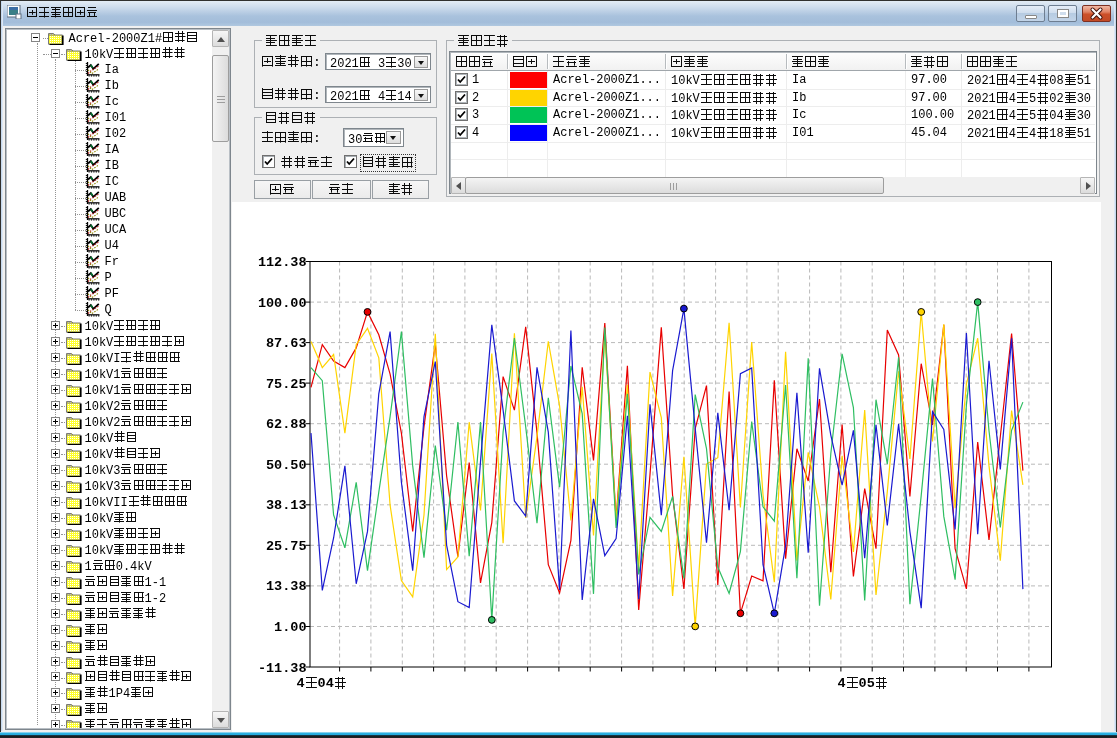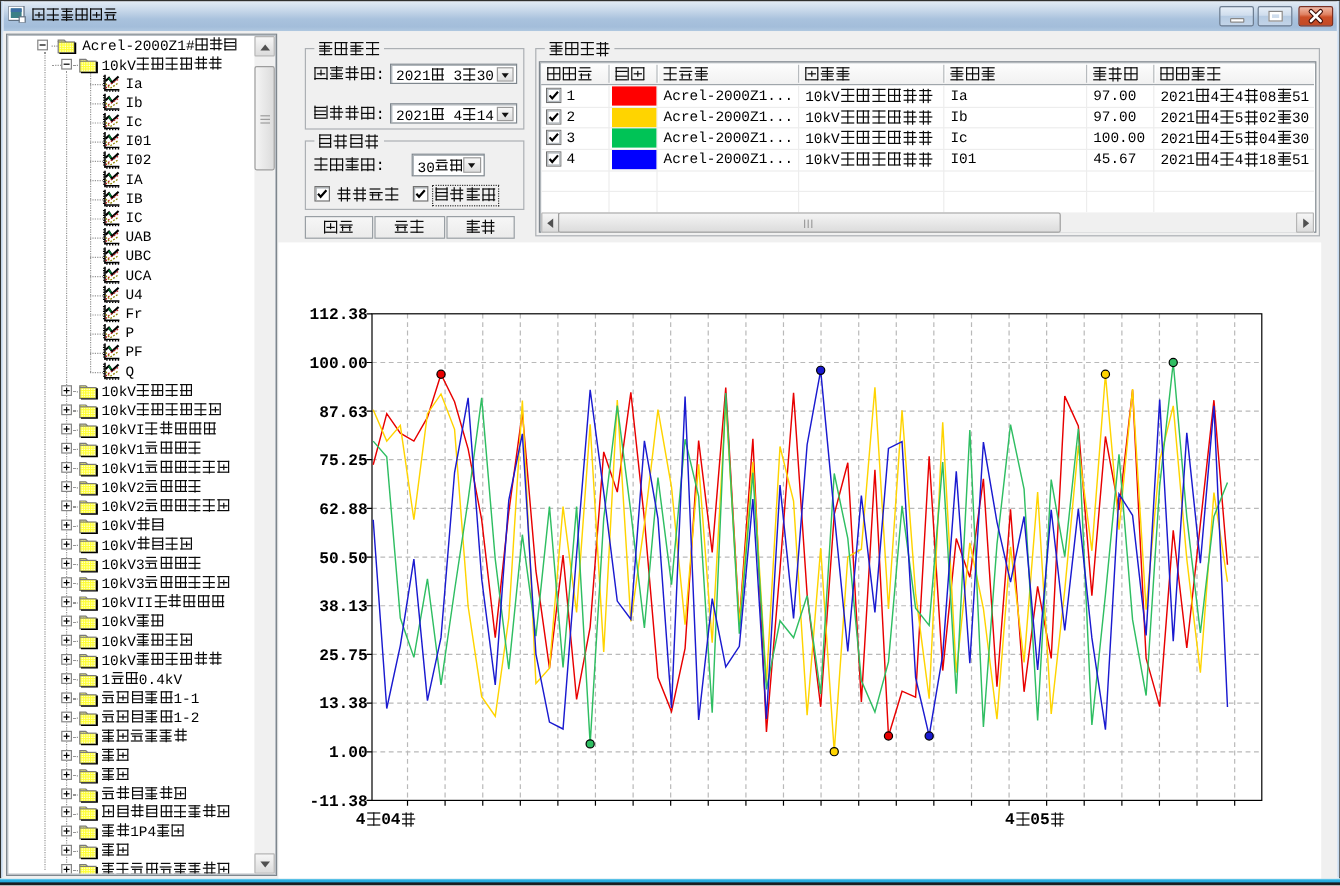--- a/index.html
+++ b/index.html
@@ -694,21 +694,21 @@
 <div class="td" style="left:460px;top:37px">100.00</div>
 <div class="td" style="left:516px;top:37px">2021<i class="g z2"></i>4<i class="g z0"></i>5<i class="g z3"></i>04<i class="g z6"></i>30</div>
 <div class="cb" style="left:4px;top:55px"><svg width="13" height="13" viewBox="0 0 13 13">
             <use href="#chk"></use>
           </svg></div>
 <div class="td" style="left:21px;top:55px">4</div>
 <div class="sw" style="left:59px;top:54px;background:#0000ff"></div>
 <div class="td" style="left:102px;top:55px">Acrel-2000Z1...</div>
 <div class="td" style="left:220px;top:55px">10kV<i class="g z0"></i><i class="g z2"></i><i class="g z0"></i><i class="g z2"></i><i class="g z3"></i><i class="g z3"></i></div>
 <div class="td" style="left:341px;top:55px">I01</div>
-<div class="td" style="left:460px;top:55px">45.67</div>
+<div class="td" style="left:460px;top:55px">45.04</div>
 <div class="td" style="left:516px;top:55px">2021<i class="g z2"></i>4<i class="g z0"></i>4<i class="g z3"></i>18<i class="g z6"></i>51</div>
       </div>
     <div class="hsb">
       <div class="sbtn" style="left:0;top:0;height:17px;width:15px">
           <span class="arr" style="left:4px;top:4px;border-top:4px solid transparent;border-bottom:4px solid transparent;border-right:5px solid #505050"></span>
         </div>
       <div class="sbtn" style="right:0;left:auto;top:0;height:17px;width:15px">
           <span class="arr" style="left:5px;top:4px;border-top:4px solid transparent;border-bottom:4px solid transparent;border-left:5px solid #505050"></span>
         </div>
       <div class="thumbv" style="left:14px;top:0;height:17px;width:419px;background:linear-gradient(180deg,#f4f4f4,#dcdcdc)">

